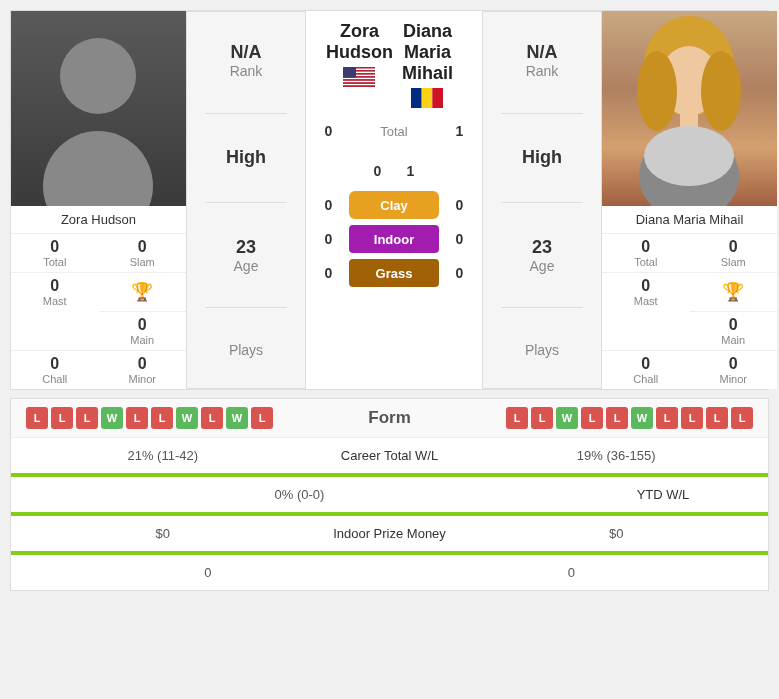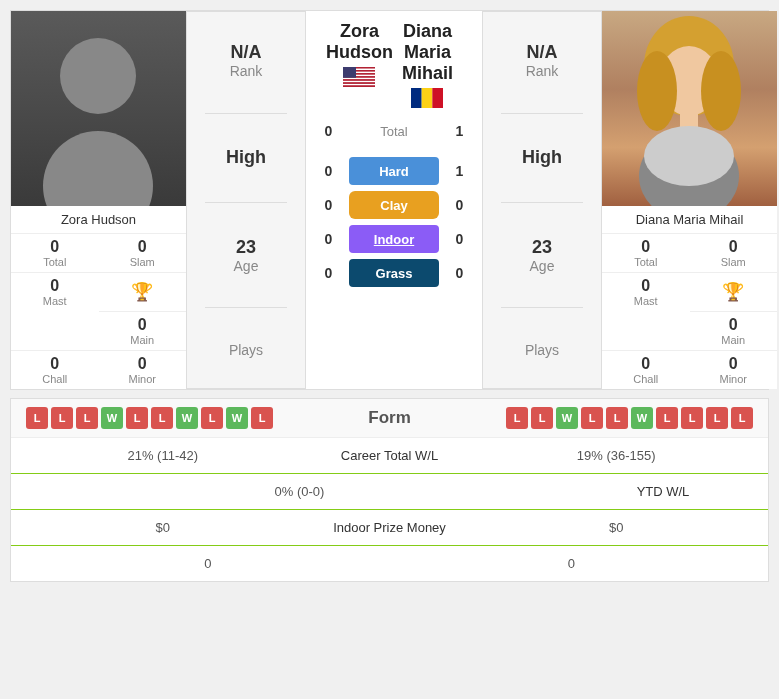--- a/index.html
+++ b/index.html
@@ -126,22 +126,22 @@
 
     .total-label {
       font-size: 13px;
       color: #888;
       width: 90px;
       text-align: center;
     }
 
     .surface-hard { background: #4a90d9; }
     .surface-clay { background: #e8a020; border-radius: 6px; }
-    .surface-indoor { background: #8b5cf6; text-decoration: underline; }
-    .surface-grass { background: #0c4a6e; }
+    .surface-indoor { background: #a21caf; }
+    .surface-grass { background: #a16207; }
 
     
     .left-stats-panel, .right-stats-panel {
       background: #f5f5f5;
       border: 1px solid #ddd;
       width: 120px;
       flex-shrink: 0;
       display: flex;
       flex-direction: column;
       align-items: center;
@@ -215,21 +215,21 @@
       color: white;
     }
 
     .form-badge.w { background: #5cb85c; }
     .form-badge.l { background: #d9534f; }
 
     .stat-row {
       display: flex;
       align-items: center;
       padding: 10px 15px;
-      border-bottom: 1px solid #84cc16;
+      border-bottom: 4px solid #84cc16;
     }
 
     .stat-row:last-child { border-bottom: none; }
 
     .stat-left {
       flex: 1;
       text-align: center;
       font-size: 13px;
       color: #555;
     }
@@ -398,23 +398,20 @@
 
       <div class="total-row">
         <span class="surface-score">0</span>
         <span class="total-label">Total</span>
         <span class="surface-score">1</span>
       </div>
 
       <div class="surface-rows">
         <div class="surface-row">
           <span class="surface-score">0</span>
-          <div class="surface-badge surface-hard">
-            <span>Hard</span>
-          </div>
           <span class="surface-score">1</span>
         </div>
         <div class="surface-row">
           <span class="surface-score">0</span>
           <div class="surface-badge surface-clay">
             <span>Clay</span>
           </div>
           <span class="surface-score">0</span>
         </div>
         <div class="surface-row">

